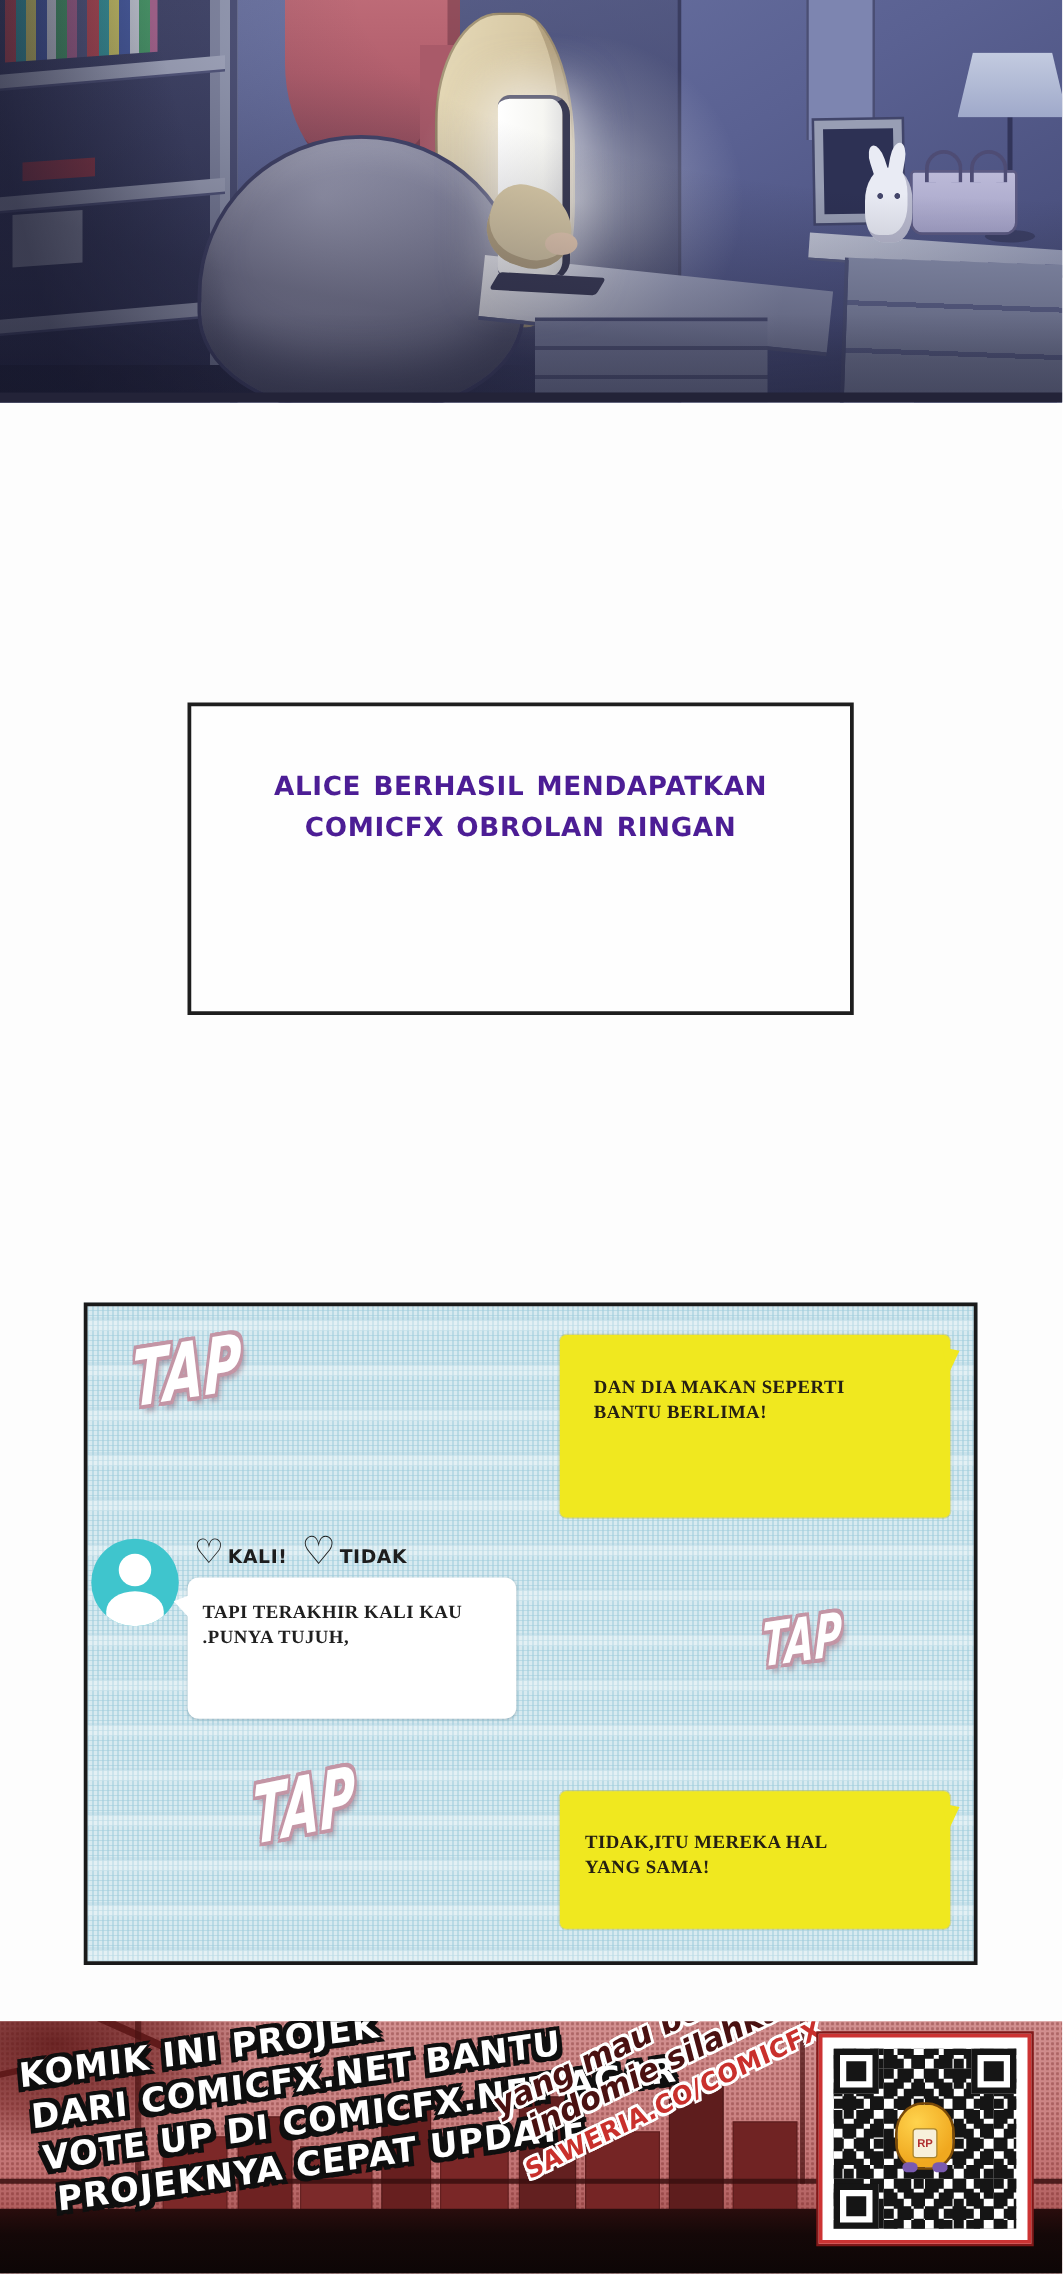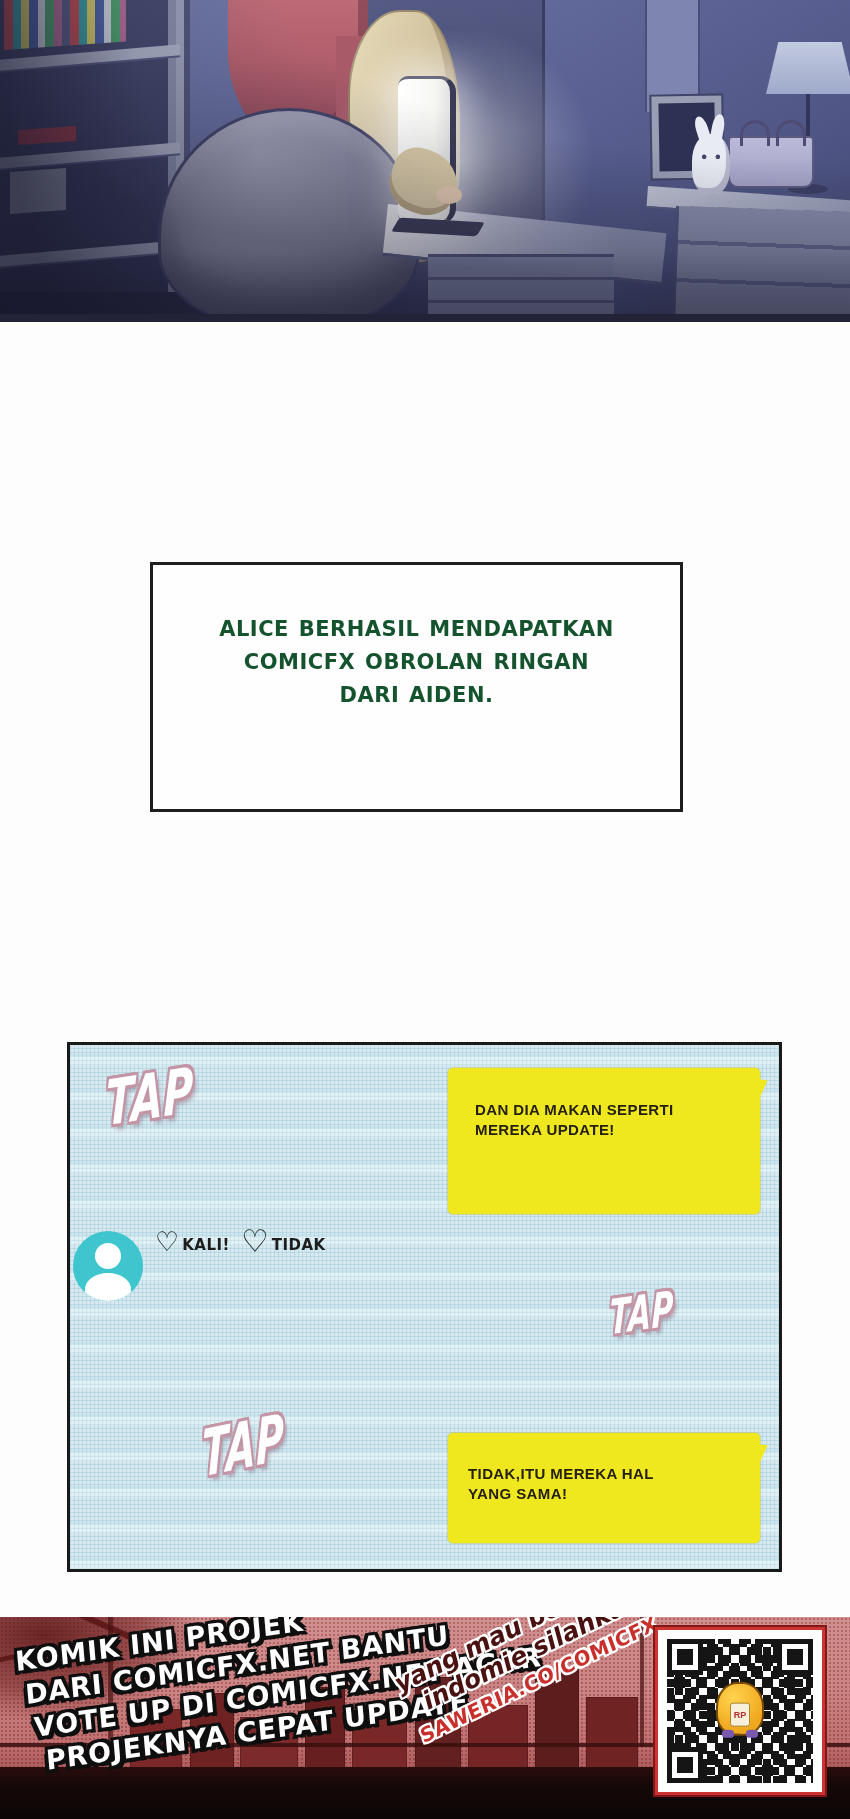--- a/index.html
+++ b/index.html
@@ -90,38 +90,38 @@
                        radial-gradient(circle at 68% 38%, #44466a 2px, rgba(0,0,0,0) 2.6px); }
   .ear { width:12px; height:26px; background:#e9ebf4; border-radius:50% 50% 0 0; z-index:5; }
   .e1 { left:696px; top:116px; transform:rotate(-18deg); } .e2 { left:712px; top:114px; transform:rotate(10deg); }
   .illu-line { left:0; top:314px; width:850px; height:8px; background:#232338; z-index:9; }
 
   
   .narration { left:150px; top:562px; width:533px; height:250px; background:#fefefe;
       border:3px solid #1e1e1e; text-align:center; padding-top:48px; z-index:2;
       font-family:"DejaVu Sans", sans-serif; }
   .narration .nline { font-size:21px; font-weight:700; letter-spacing:.5px; word-spacing:2px;
-      line-height:33px; color:#14532d;text-align:center; }
+      line-height:33px; color:#4c1d95;text-align:center; }
 
   
   .chat-panel { left:67px; top:1042px; width:715px; height:530px; border:3px solid #1a1a1a;
       background-color:#d8eaf0; overflow:hidden;
       background-image:
         repeating-linear-gradient(0deg, rgba(255,255,255,.28) 0 9px, rgba(165,205,220,.28) 9px 11px, rgba(255,255,255,0) 11px 36px),
         repeating-linear-gradient(0deg, rgba(160,205,220,.55) 0 1px, rgba(0,0,0,0) 1px 4px),
         repeating-linear-gradient(90deg, rgba(160,205,220,.55) 0 1px, rgba(0,0,0,0) 1px 4px); }
   .tap { position:absolute; color:#ffffff; font-style:italic; font-weight:800;
       font-family:"DejaVu Sans", sans-serif; letter-spacing:1px; white-space:nowrap;
       text-shadow:-3px -3px 0 #c395a5,-3px 0 0 #c395a5,-3px 3px 0 #c395a5,0 -3px 0 #c395a5,
                   0 3px 0 #c395a5,3px -3px 0 #c395a5,3px 0 0 #c395a5,3px 3px 0 #c395a5,
                   5px 6px 5px rgba(130,85,105,.45); }
   .tap1 { left:36px; top:22px; font-size:62px; transform:scaleX(.66) rotate(-6deg) skewX(-6deg); transform-origin:left top; }
   .tap2 { left:540px; top:244px; font-size:48px; transform:scaleX(.62) rotate(-5deg) skewX(-6deg); transform-origin:left top; }
   .tap3 { left:132px; top:372px; font-size:64px; transform:scaleX(.60) rotate(-7deg) skewX(-6deg); transform-origin:left top; }
-  .bubble { position:absolute; font-family:Liberation Sans, sans-serif; }
+  .bubble { position:absolute; font-family:Liberation Serif, serif; }
   .bubble .btext { font-size:15px; font-weight:700; letter-spacing:.4px; line-height:20px; color:#262012; display:block; }
   .yellow-bubble { width:312px; background:#f0e81f; border-radius:5px; box-shadow:0 0 0 1px rgba(190,180,20,.35); }
   .yb1 { left:378px; top:23px; height:146px; padding:32px 20px 0 27px; }
   .yb2 { left:378px; top:388px; height:110px; padding:31px 20px 0 20px; }
   .yellow-tail { position:absolute; right:-9px; top:8px; width:0; height:0;
       border-top:6px solid rgba(0,0,0,0); border-bottom:16px solid rgba(0,0,0,0);
       border-left:13px solid #f0e81f; transform:rotate(-14deg); }
   .white-bubble { left:80px; top:217px; width:263px; height:113px; background:#ffffff;
       border-radius:9px; padding:18px 12px 0 12px; box-shadow:0 1px 2px rgba(90,120,135,.35); }
   .white-tail { position:absolute; left:-11px; top:14px; width:0; height:0;
@@ -236,44 +236,48 @@
     <div class="abs laptop-base"></div>
     <div class="abs arm"></div>
     <div class="abs hand"></div>
     <div class="vignette"></div>
     <div class="abs illu-line"></div>
   </div>
 
   <div class="abs narration">
     <div class="nline">ALICE BERHASIL MENDAPATKAN</div>
     <div class="nline">COMICFX OBROLAN RINGAN</div>
-    <div class="nline">DARI AIDEN.</div>
   </div>
 
   <div class="abs chat-panel">
     <div class="tap tap1">TAP</div>
 
     <div class="bubble yellow-bubble yb1">
       <div class="yellow-tail"></div>
       <span class="btext">DAN DIA MAKAN SEPERTI</span>
-      <span class="btext">MEREKA UPDATE!</span>
+      <span class="btext">BANTU BERLIMA!</span>
     </div>
 
     <div class="abs avatar">
       <div class="av-head"></div>
       <div class="av-body"></div>
     </div>
 
     <div class="abs contact-label">
       <span class="heart">♡</span>
       <span class="cname">KALI!</span>
       <span class="heart big">♡</span>
       <span class="cname">TIDAK</span>
     </div>
 
+    <div class="bubble white-bubble">
+      <div class="white-tail"></div>
+      <span class="btext">TAPI TERAKHIR KALI KAU</span>
+      <span class="btext">.PUNYA TUJUH,</span>
+    </div>
 
     <div class="tap tap2">TAP</div>
     <div class="tap tap3">TAP</div>
 
     <div class="bubble yellow-bubble yb2">
       <div class="yellow-tail"></div>
       <span class="btext">TIDAK,ITU MEREKA HAL</span>
       <span class="btext">YANG SAMA!</span>
     </div>
   </div>

